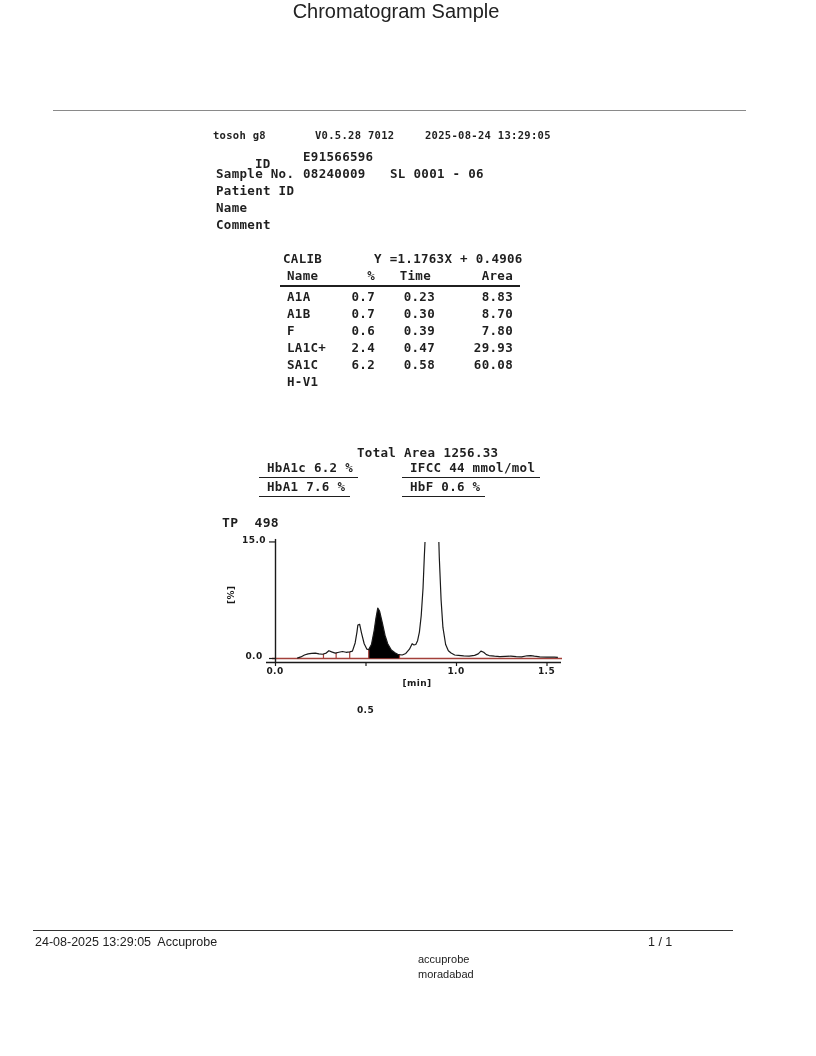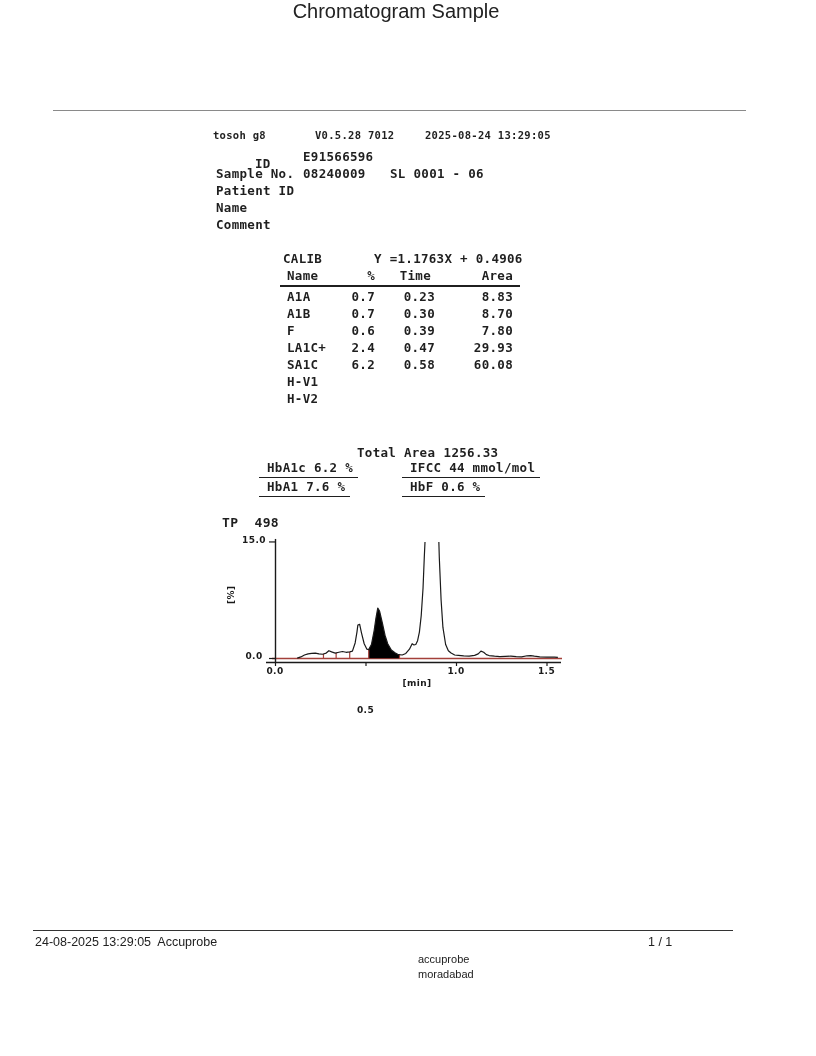--- a/index.html
+++ b/index.html
@@ -102,24 +102,20 @@
     <div class="mono calib-line row4">
       <span class="cell-name">SA1C</span>
       <span class="cell-num">6.2</span>
       <span class="cell-num">0.58</span>
       <span class="cell-num">60.08</span>
     </div>
     <div class="mono calib-line row4">
       <span class="cell-name">H-V1</span>
       <span class="cell-num"></span><span class="cell-num"></span><span class="cell-num"></span>
     </div>
-    <div class="mono calib-line row4">
-      <span class="cell-name">H-V2</span>
-      <span class="cell-num"></span><span class="cell-num"></span><span class="cell-num"></span>
-    </div>
   </div>
 
   <div class="abs mono calib-line" style="left:357px; top:444px;">Total Area</div>
   <div class="abs mono calib-line right" style="left:430px; top:444px; width:82px;">1256.33</div>
 
   <div class="abs mono calib-line result-underline-bold bold" style="left:259px; top:459px;">HbA1c 6.2 %</div>
   <div class="abs mono calib-line result-underline-bold bold" style="left:402px; top:459px;">IFCC 44 mmol/mol</div>
   <div class="abs mono calib-line result-underline" style="left:259px; top:478px;">HbA1 7.6 %</div>
   <div class="abs mono calib-line result-underline" style="left:402px; top:478px;">HbF 0.6 %</div>
 

